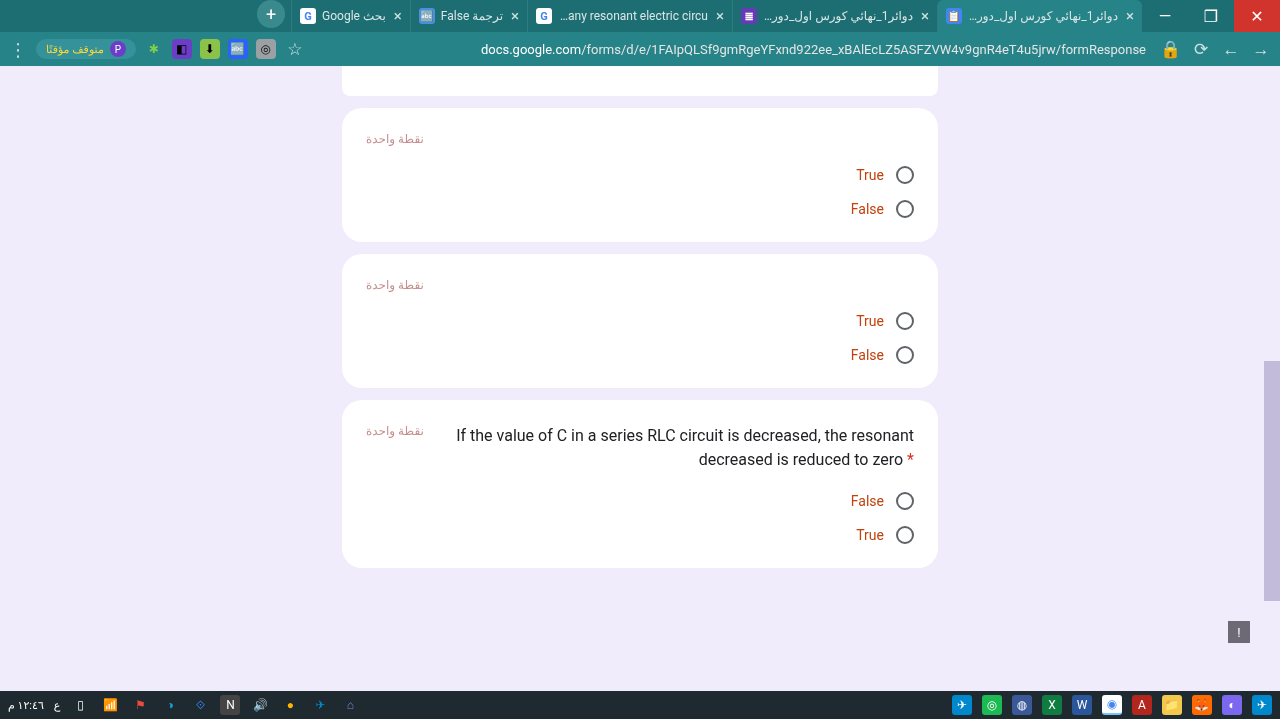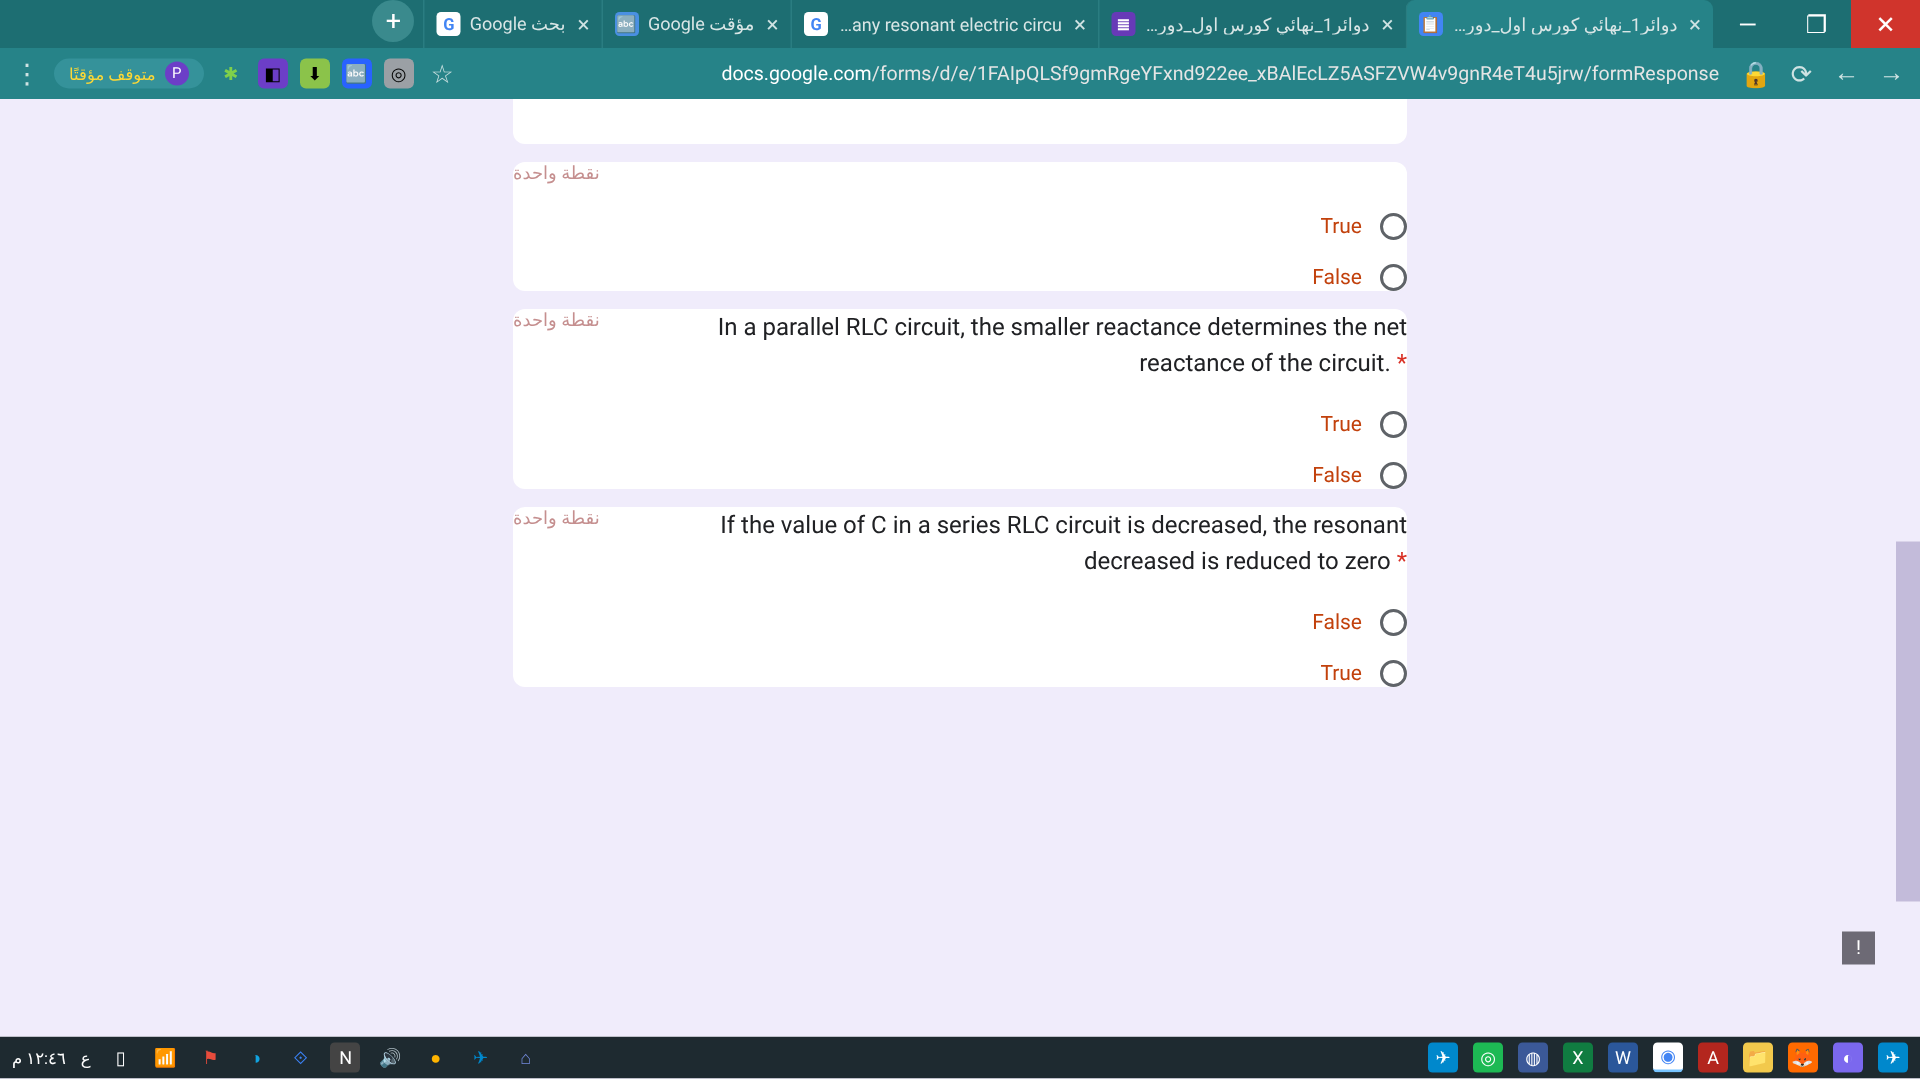--- a/index.html
+++ b/index.html
@@ -21,21 +21,21 @@
 .url-zone{flex:1;display:flex;align-items:center;background:transparent;color:#cfe3e3;font-size:13px;direction:ltr;justify-content:flex-end;padding:0 6px}
 .url-host{color:#ffffff}
 .url-path{color:#e5e5e5}
 .ext-icons{display:flex;align-items:center;gap:8px}
 .ext-ico{width:20px;height:20px;border-radius:4px;display:flex;align-items:center;justify-content:center;font-size:12px}
 .paused-pill{background:#35929a;border-radius:12px;padding:2px 10px;display:flex;align-items:center;gap:6px;color:#fdd835;font-size:11px}
 .p-badge{width:16px;height:16px;border-radius:50%;background:#6c3ec7;color:#fff;display:flex;align-items:center;justify-content:center;font-size:10px}
 .menu-dots{color:#cfe3e3;font-size:18px;width:20px;text-align:center}
 .content{flex:1;background:#f0ecfb;overflow-y:auto;position:relative}
 .content-inner{width:930px;margin:0 auto;padding:0 167px 20px}
-.card{background:#fff;border-radius:8px;margin-top:12px;}
+.card{background:#fff;border-radius:20px;margin-top:12px;padding:24px}
 .card.first{margin-top:0;border-radius:0 0 8px 8px;height:30px;padding:6px 24px}
 .q-head{display:flex;align-items:flex-start;gap:16px;margin-bottom:20px}
 .points{color:#c58f8f;font-size:12px;white-space:nowrap}
 .q-text{color:#202124;font-size:16px;line-height:1.5;flex:1;text-align:right}
 .req-star{color:#d93025}
 .options{display:flex;flex-direction:column;gap:16px;align-items:flex-end}
 .opt{display:flex;align-items:center;gap:12px;direction:rtl}
 .radio{width:18px;height:18px;border:2px solid #5f6368;border-radius:50%}
 .opt-label{color:#c2410c;font-size:14px}
 .scrollthumb{position:absolute;right:0;top:295px;width:16px;height:240px;background:#c3bbda}
@@ -74,21 +74,21 @@
         <span class="tab-title">دوائر1_نهائي كورس اول_دور اول</span>
         <span class="tab-ico" style="background:#673ab7;color:#fff">≣</span>
       </div>
       <div class="tab">
         <span class="tab-close">×</span>
         <span class="tab-title">At any resonant electric circu</span>
         <span class="tab-ico" style="background:#fff;color:#4285f4">G</span>
       </div>
       <div class="tab">
         <span class="tab-close">×</span>
-        <span class="tab-title">مؤقت Google</span>
+        <span class="tab-title">ترجمة False</span>
         <span class="tab-ico" style="background:#4a90e2;color:#fff">🔤</span>
       </div>
       <div class="tab">
         <span class="tab-close">×</span>
         <span class="tab-title">بحث Google</span>
         <span class="tab-ico" style="background:#fff;color:#4285f4">G</span>
       </div>
       <div class="newtab">
           <span>+</span>
         </div>
@@ -135,21 +135,20 @@
           <label class="opt">
               <span class="radio"></span>
               <span class="opt-label">False</span>
             </label>
         </div>
       </div>
 
       <div class="card">
         <div class="q-head">
           <span class="points">نقطة واحدة</span>
-          <span class="q-text"><span>In a parallel RLC circuit, the smaller reactance determines the net reactance of the circuit.</span> <span class="req-star">*</span></span>
         </div>
         <div class="options">
           <label class="opt">
               <span class="radio"></span>
               <span class="opt-label">True</span>
             </label>
           <label class="opt">
               <span class="radio"></span>
               <span class="opt-label">False</span>
             </label>

